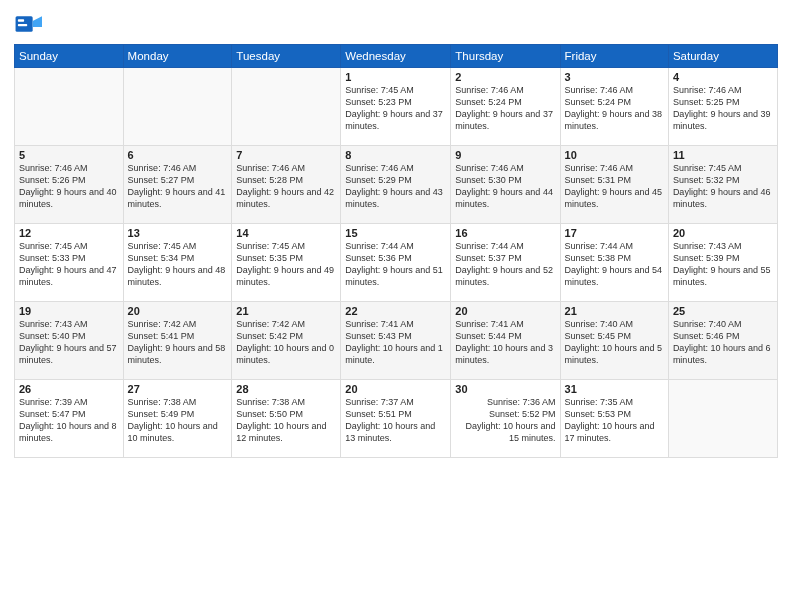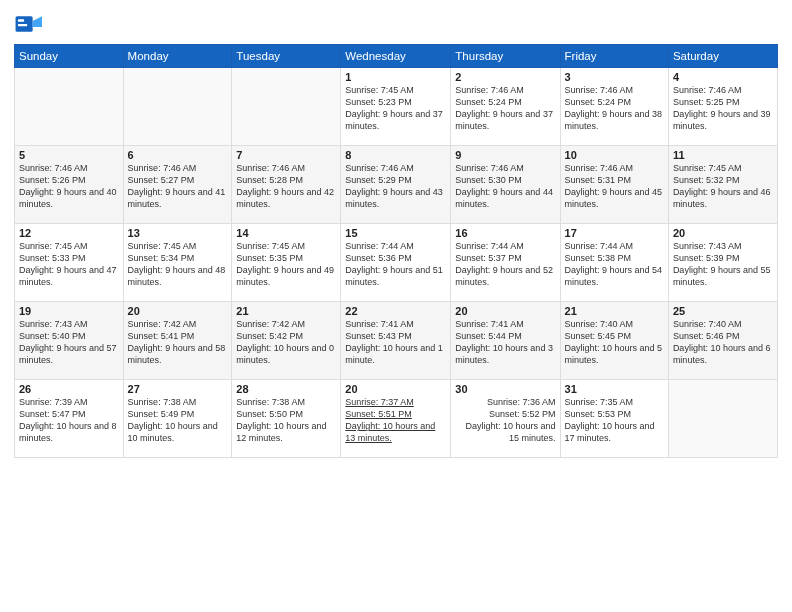--- a/index.html
+++ b/index.html
@@ -304,21 +304,21 @@
 Daylight: 10 hours and 10 minutes.</div>
           </td>
           <td>
             <span class="day-number">28</span>
             <div class="day-info" style="white-space: pre-line;">Sunrise: 7:38 AM
 Sunset: 5:50 PM
 Daylight: 10 hours and 12 minutes.</div>
           </td>
           <td>
             <span class="day-number">20</span>
-            <div class="day-info" style="white-space: pre-line; text-decoration: underline;">Sunrise: 7:37 AM
+            <div class="day-info" style="white-space: pre-line;">Sunrise: 7:37 AM
 Sunset: 5:51 PM
 Daylight: 10 hours and 13 minutes.</div>
           </td>
           <td>
             <span class="day-number">30</span>
             <div class="day-info" style="white-space: pre-line; text-align: right;">Sunrise: 7:36 AM
 Sunset: 5:52 PM
 Daylight: 10 hours and 15 minutes.</div>
           </td>
           <td>

